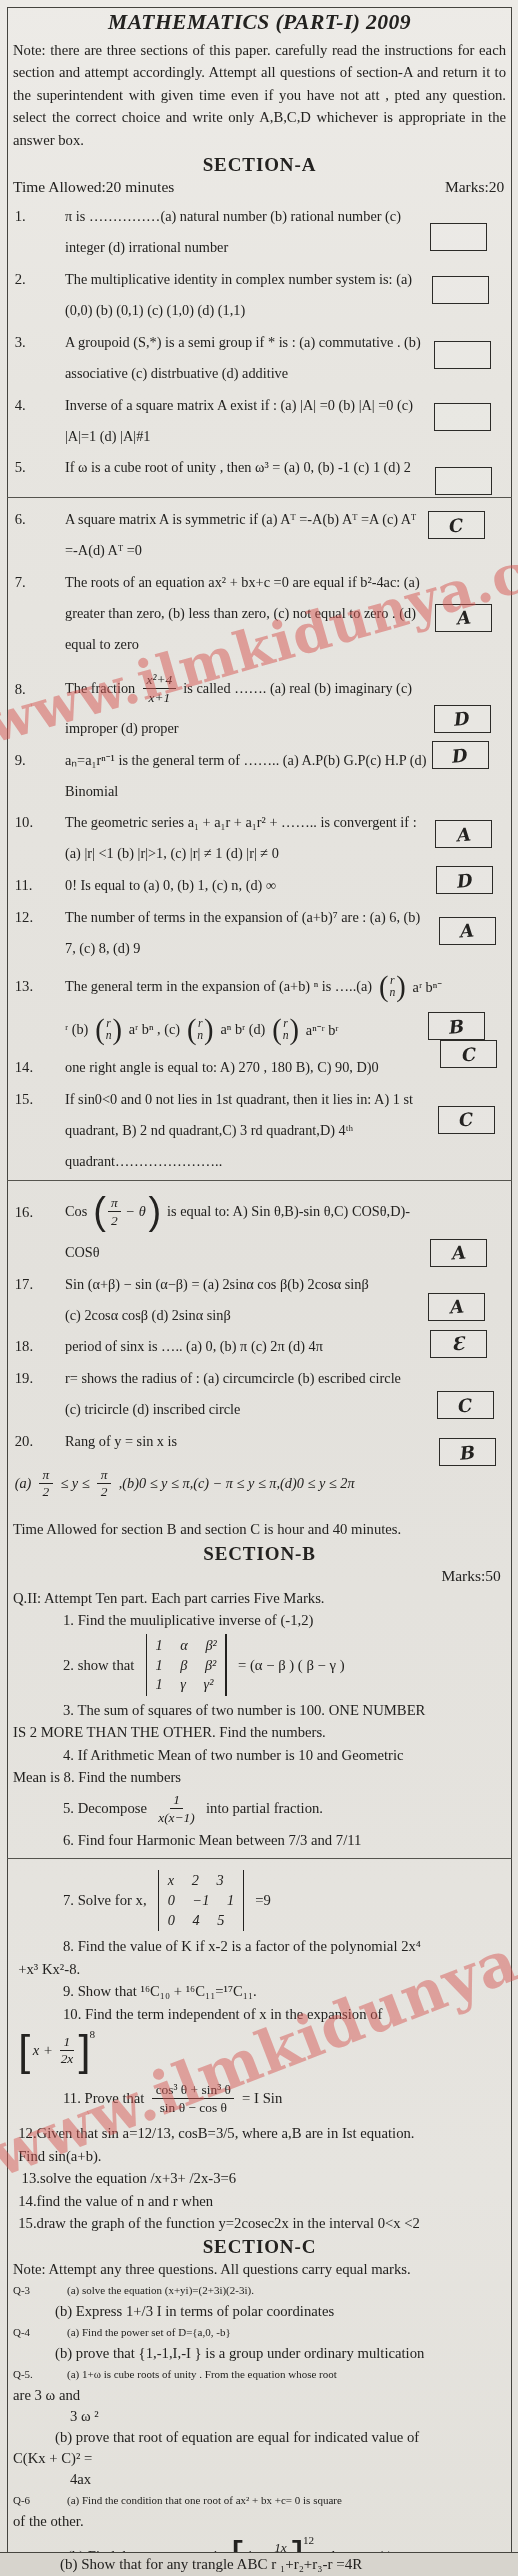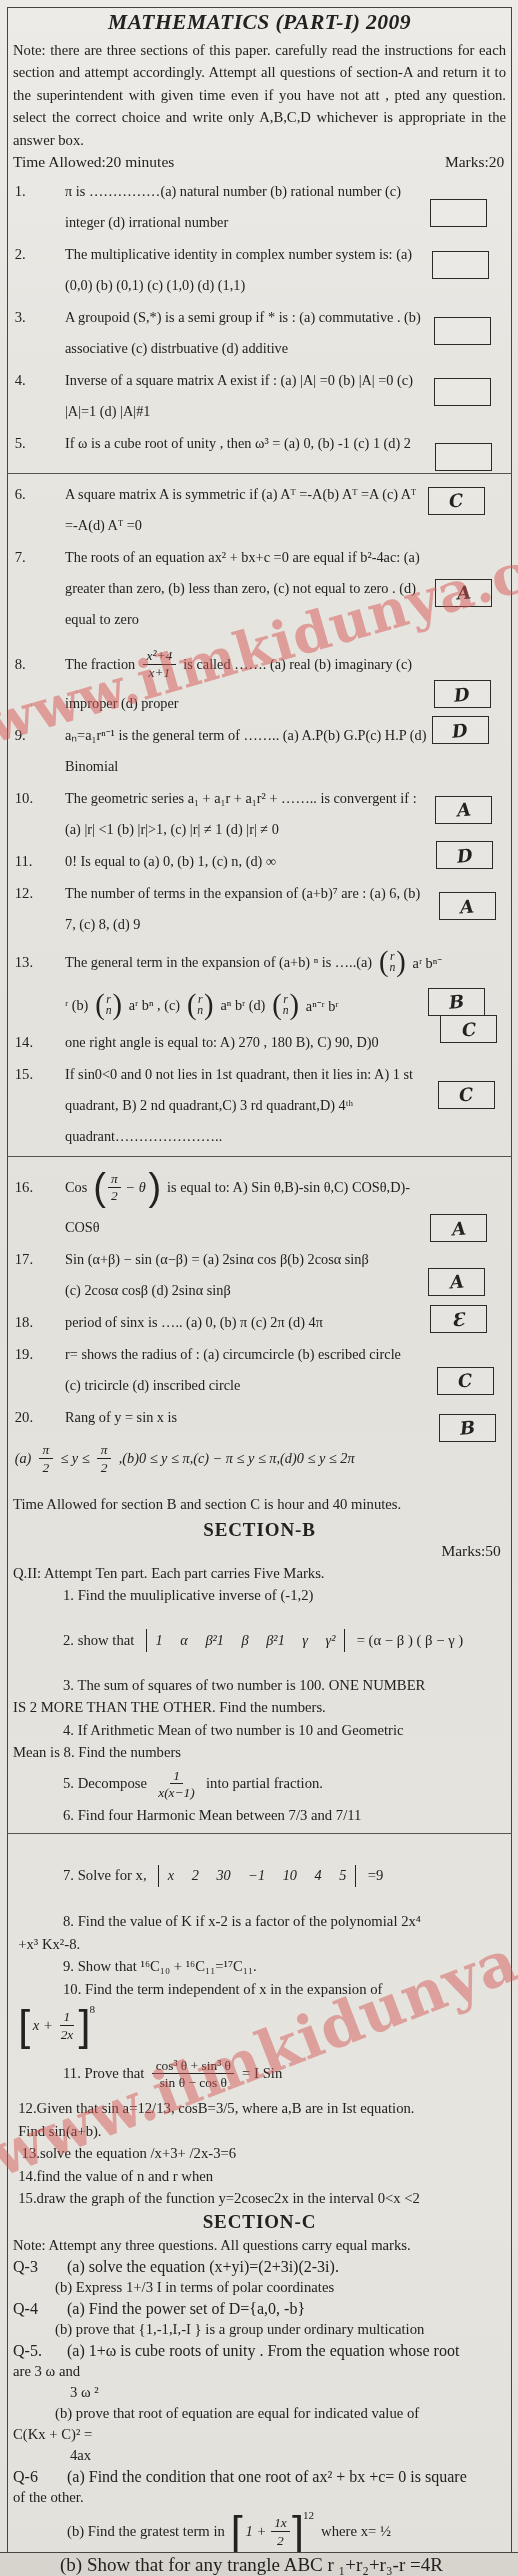--- a/index.html
+++ b/index.html
@@ -39,57 +39,58 @@
   .frac .fd{padding:0.9px 3.5px 0 3.5px;}
   .frac.roman{font-style:normal;}
   
   .binom{display:inline-flex;align-items:center;margin:0 0.9px;}
   .binom .bp{font-size:28.5px;font-weight:400;line-height:.9;}
   .binom .bc{display:inline-flex;flex-direction:column;align-items:center;font-style:italic;
              font-size:11.7px;line-height:11.2px;padding:0 0.9px;}
   
   .det{display:inline-flex;align-items:stretch;margin:0 5.2px;}
   .det .bar{width:1.4px;background:#232220;}
-  .det .rows{display:flex;flex-direction:row;padding:2.6px 8.6px;row-gap:2.6px;
+  .det .rows{display:flex;flex-direction:column;padding:2.6px 8.6px;row-gap:2.6px;
              font-style:italic;font-size:14.3px;}
   .det .rows span{word-spacing:14px;white-space:pre;}
   
   .bexpr{display:inline-flex;align-items:center;}
   .bexpr .bk{font-size:43px;font-weight:300;line-height:.8;font-family:"Liberation Sans",sans-serif;}
   .bexp{font-size:11.2px;position:relative;top:-16.4px;left:-0.9px;}
   
   .bline{font-size:14.7px;line-height:22.5px;white-space:nowrap;}
   .bflex{display:flex;align-items:center;gap:6px;white-space:nowrap;font-size:14.7px;}
   .ml58{margin-left:50px;} .ml6{margin-left:5.2px;} .ml0{margin-left:0;}
   
-  .crow{display:flex;font-size:16px;line-height:21px;white-space:nowrap;}
+  .crow{display:flex;font-size:11px;line-height:21px;white-space:nowrap;}
   .clabel{width:54px;flex:none;}
   .cline{font-size:14.7px;line-height:21px;white-space:nowrap;}
   .cflex{display:flex;align-items:center;gap:6px;white-space:nowrap;font-size:14.7px;margin-left:54px;}
   .indent62{margin-left:42px;}
   
   .band{position:absolute;left:0;right:0;bottom:0;height:23px;background:#d7d4cd;
         border-top:1.7px solid #46453f;display:flex;align-items:center;padding-left:60px;
-        font-size:19px;z-index:5;white-space:nowrap;}
+        font-size:15px;z-index:5;white-space:nowrap;}
   sup{font-size:9.5px;}
 </style>
 </head>
 <body>
 
 <div class="page">
   <div class="frame"></div>
 
   <div class="wm wm1">www.ilmkidunya.com</div>
   <div class="wm wm2">www.ilmkidunya.com</div>
 
   <div class="content">
 
     <div class="title">MATHEMATICS (PART-I) 2009</div>
     <div class="note">Note: there are three sections of this paper. carefully read the instructions for each section and attempt accordingly. Attempt all questions of section-A and return it to the superintendent with given time even if you have not att , pted any question. select the correct choice and write only A,B,C,D whichever is appropriate in the answer box.</div>
 
+    <div class="sec-head">SECTION-A</div>
     <div class="tm-row">
       <span>Time Allowed:20 minutes</span>
       <span>Marks:20</span>
     </div>
 
     <div class="qa">
       <span class="qnum">1.</span>
       <div class="abox" style="top:22.5px;right:19px;">
           <span class="ans"></span>
         </div>

